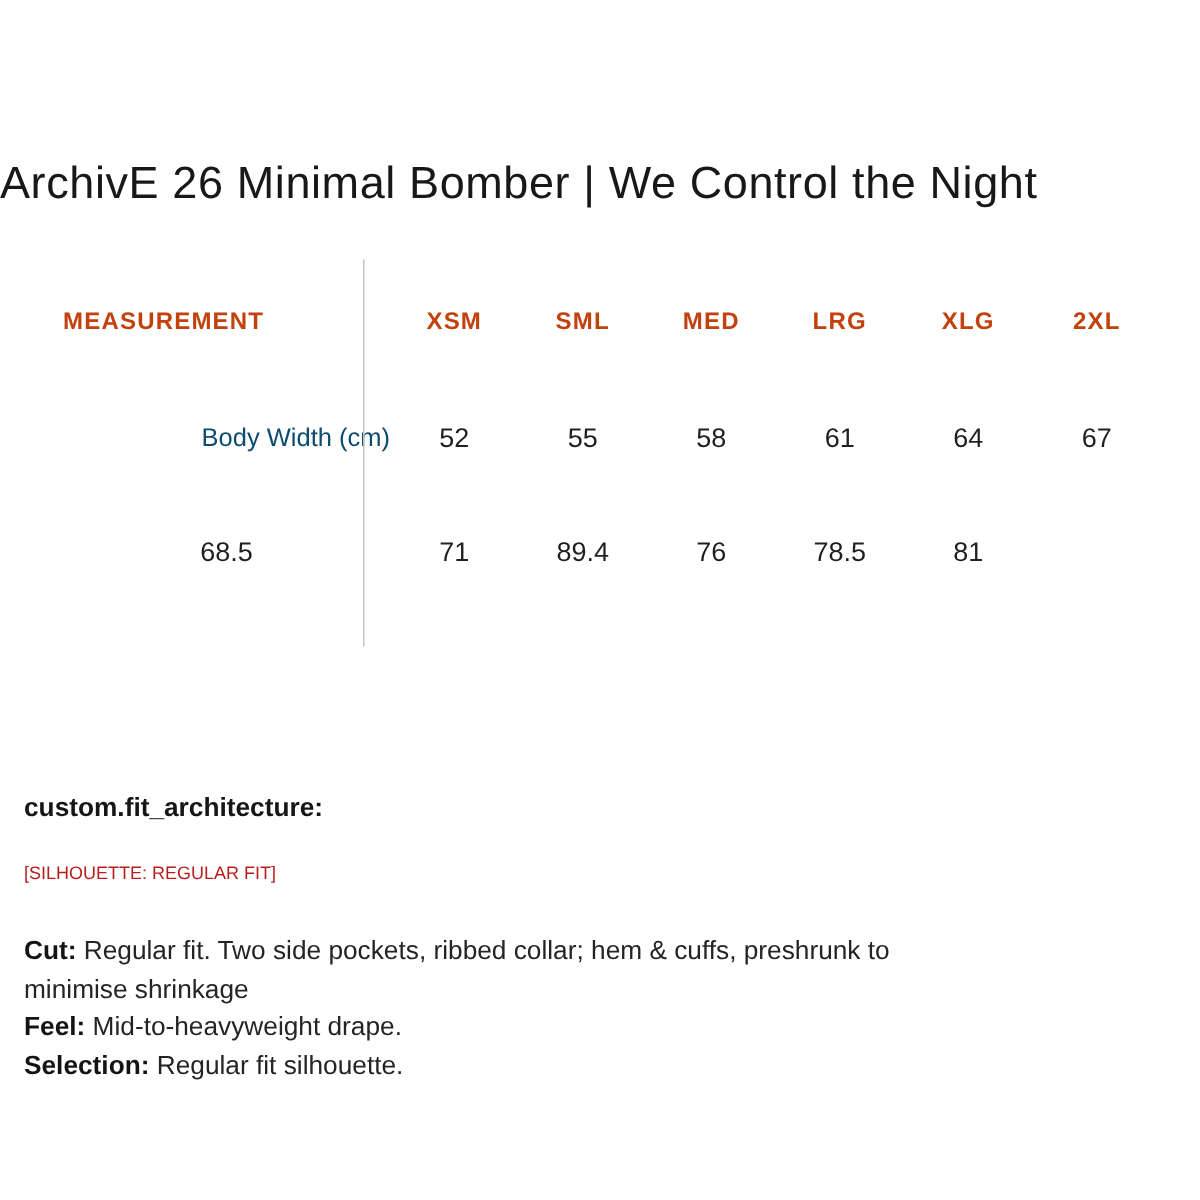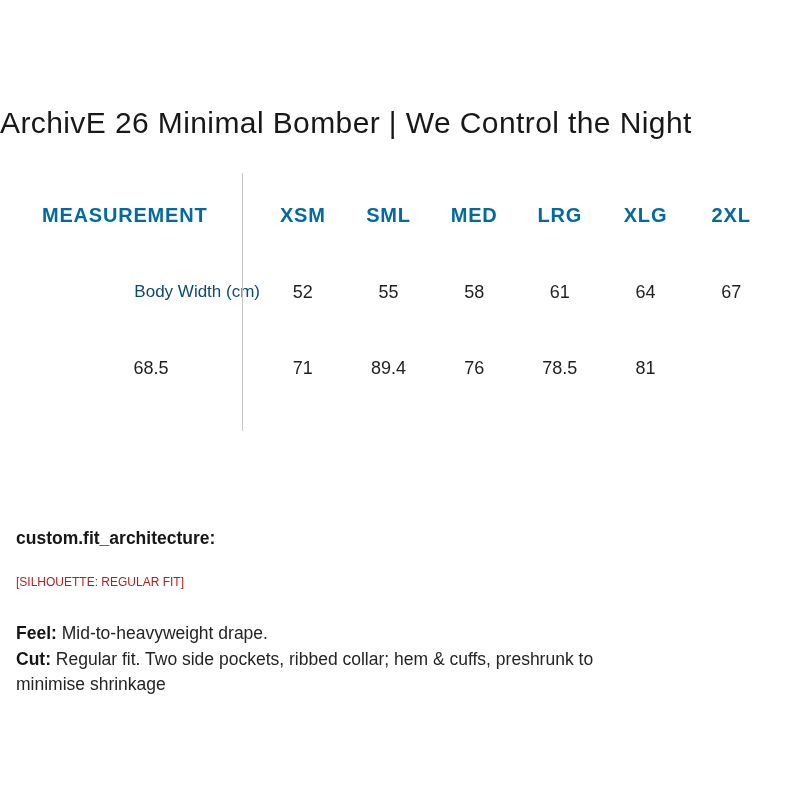--- a/index.html
+++ b/index.html
@@ -38,23 +38,23 @@
     background: #c6c6c6;
   }
   .chart-grid {
     display: grid;
     grid-template-columns: 218px repeat(6, 1fr);
     grid-template-rows: 78px 76px 76px;
     align-items: center;
   }
   .chart-grid .head {
     font-weight: 700;
-    font-size: 20px;
+    font-size: 16px;
     letter-spacing: 0.8px;
-    color: #0369a1;
+    color: #c2410c;
   }
   .chart-grid .measure-head { text-align: left; }
   .chart-grid .col-head { text-align: center; }
   .chart-grid .row-label {
     text-align: right;
     font-size: 17px;
     color: #0c4a6e;
     font-weight: 400;
   }
   .chart-grid .val {
@@ -121,16 +121,17 @@
     <div class="val">76</div>
     <div class="val">78.5</div>
     <div class="val">81</div>
   </div>
 </div>
 
 <div class="fit-section">
   <div class="fit-heading">custom.fit_architecture:</div>
   <div class="silhouette-line">[SILHOUETTE: REGULAR FIT]</div>
   <div class="fit-body">
+    <div><b>Cut:</b> <span>Regular fit. Two side pockets, ribbed collar; hem &amp; cuffs, preshrunk to</span><br><span>minimise shrinkage</span></div>
     <div><b>Feel:</b> <span>Mid-to-heavyweight drape.</span></div>
-    <div><b>Cut:</b> <span>Regular fit. Two side pockets, ribbed collar; hem &amp; cuffs, preshrunk to</span><br><span>minimise shrinkage</span></div>
+    <div><b>Selection:</b> <span>Regular fit silhouette.</span></div>
   </div>
 </div>
 
 </body></html>

